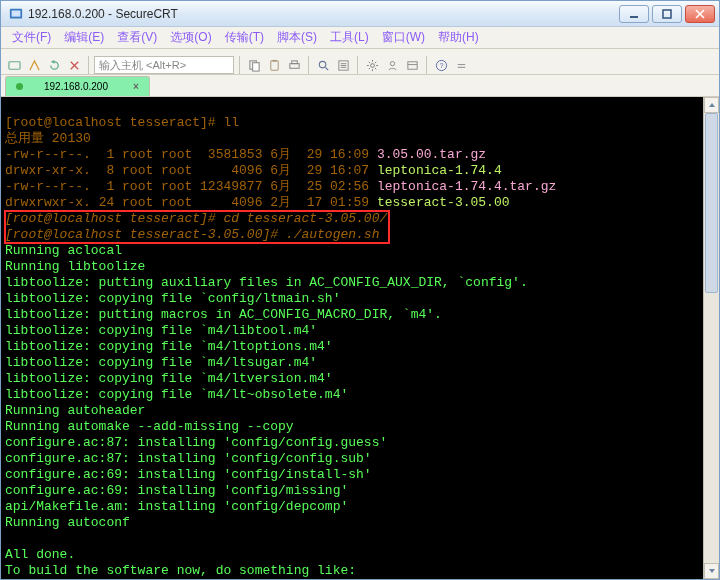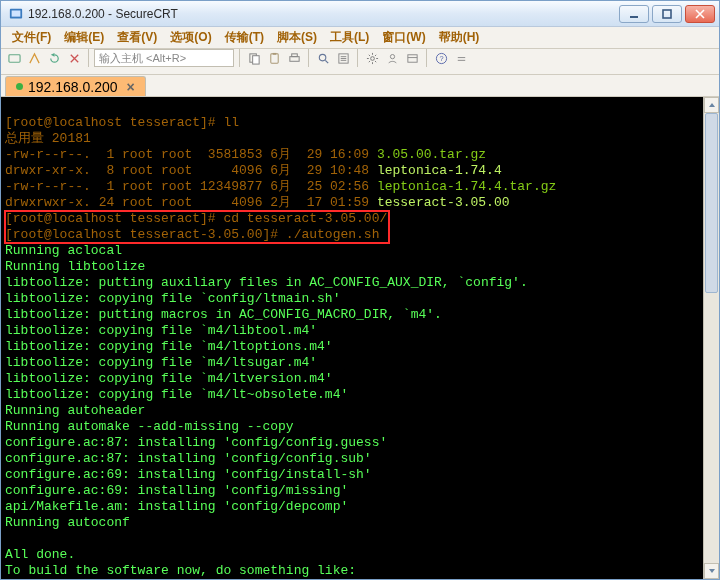--- a/index.html
+++ b/index.html
@@ -6,40 +6,40 @@
   body { font-family: "Microsoft YaHei", Tahoma, sans-serif; font-size: 12px; background: #ece9d8; width: 720px; height: 580px; overflow: hidden; }
   .window { width: 720px; height: 580px; border: 1px solid #7a9fc7; display: flex; flex-direction: column; background: #fff; }
   .titlebar { height: 26px; background: linear-gradient(#f7fbff,#dde9f7,#cfe0f2); display: flex; align-items: center; padding: 0 4px 0 8px; border-bottom: 1px solid #b9c9dc; }
   .titlebar .icon { width: 14px; height: 14px; margin-right: 5px; }
   .titlebar .title { flex: 1; color: #2b2b2b; font-size: 12px; }
   .winbtns { display: flex; gap: 3px; }
   .winbtn { width: 30px; height: 18px; border: 1px solid #8aa7c7; border-radius: 3px; background: linear-gradient(#f4f8fd,#d7e6f5); display:flex; align-items:center; justify-content:center; }
   .winbtn.close { background: linear-gradient(#f7b3a6,#e86b55); border-color:#c94f3a; }
   .winbtn svg { width:10px; height:10px; }
   .menubar { height: 22px; background: #f4f2ed; display: flex; align-items: center; padding: 0 6px; border-bottom: 1px solid #d0ccc0; gap: 3px; }
-  .menuitem { padding: 2px 5px; color: #a16207; cursor: default; font-weight: bold; }
-  .toolbar { height: 26px; background: #f4f2ed; display: flex; align-items: flex-start; padding: 0 4px; border-bottom: 1px solid #d0ccc0; gap: 2px; }
+  .menuitem { padding: 2px 5px; color: #8b5cf6; cursor: default; }
+  .toolbar { height: 26px; background: #f4f2ed; display: flex; align-items: flex-end; padding: 0 4px; border-bottom: 1px solid #d0ccc0; gap: 2px; }
   .tbtn { width: 18px; height: 18px; border:1px solid transparent; display:flex; align-items:center; justify-content:center; border-radius:2px; }
   .tbtn svg { width:13px; height:13px; }
   .tsep { width:1px; height:18px; background:#c8c4b7; margin:0 3px; }
   .hostbox { width: 140px; height: 18px; border:1px solid #c2beb1; background:#fff; color:#888; font-size:11px; padding:1px 4px; display:flex; align-items:center; }
   .tabstrip { height: 22px; background:#f4f2ed; display:flex; align-items:flex-end; padding-left:4px; border-bottom:1px solid #d0ccc0; }
-  .tab { height:20px; padding:2px 10px; background:#fdba74; border:1px solid #c2beb1; border-bottom:none; border-radius:3px 3px 0 0; display:flex; align-items:center; gap:5px; font-size:14px;}
+  .tab { height:20px; padding:2px 10px; background:#86efac; border:1px solid #c2beb1; border-bottom:none; border-radius:3px 3px 0 0; display:flex; align-items:center; gap:21px; font-size:10px;}
   .tab .dot { width:7px; height:7px; border-radius:50%; background:#3cb043; }
   .tab .x { font-weight:bold; color:#666; margin-left:4px; }
   .terminal { flex:1; background:#000; color:#afffaf; font-family: "SimSun","NSimSun","Courier New",monospace; font-size:13px; line-height:16px; padding:2px 4px; overflow:hidden; position:relative; white-space:pre; }
   .terminal .scroll { position:absolute; right:0; top:0; width:16px; height:100%; background:#e9e6dd; border-left:1px solid #c2beb1; display:flex; flex-direction:column; }
   .scroll .arrow { height:16px; background:#f4f2ed; border:1px solid #c2beb1; display:flex;align-items:center;justify-content:center;}
   .scroll .track { flex:1; position:relative; }
   .scroll .thumb { position:absolute; left:1px; right:1px; top:0; height:180px; background:#cfd9e6; border:1px solid #9db5cf; border-radius:2px; }
   .c-white { color:#a16207; }
   .c-green { color:#58ff58; }
-  .c-red   { color:#84cc16; }
+  .c-red   { color:#f9a8d4; }
   .c-blue  { color:#bef264; }
-  .redbox  { outline:2px solid #ff2a2a; outline-offset:-1px; display:inline-block; padding:0 2px 0 0; }
+  .redbox  { outline:2px solid #ff2a2a; outline-offset:-1px; display:inline-block; padding:0 2px 0 0;font-style:italic; }
 </style>
 </head>
 <body>
 <div class="window">
 
   <div class="titlebar">
     <span class="icon">
       <svg viewBox="0 0 16 16">
           <rect x="1" y="2" width="14" height="11" rx="1" fill="#3a7abf"></rect>
           <rect x="3" y="4" width="10" height="7" fill="#cfe3ff"></rect>
@@ -169,23 +169,23 @@
   <div class="tabstrip">
     <div class="tab">
       <span class="dot"></span>
       <span>192.168.0.200</span>
       <span class="x">×</span>
     </div>
   </div>
 
   <div class="terminal">
 <span class="c-white">[root@localhost tesseract]# </span><span class="c-white">ll</span>
-<span class="c-white">总用量 20181</span>
+<span class="c-white">总用量 20130</span>
 <span id="ls-rows"><span class="c-white">-rw-r--r--. </span><span class="c-white"> 1 root root  3581853 6月  29 16:09 </span><span class="c-red">3.05.00.tar.gz</span>
-<span class="c-white">drwxr-xr-x. </span><span class="c-white"> 8 root root     4096 6月  29 10:48 </span><span class="c-blue">leptonica-1.74.4</span>
+<span class="c-white">drwxr-xr-x. </span><span class="c-white"> 8 root root     4096 6月  29 16:07 </span><span class="c-blue">leptonica-1.74.4</span>
 <span class="c-white">-rw-r--r--. </span><span class="c-white"> 1 root root 12349877 6月  25 02:56 </span><span class="c-red">leptonica-1.74.4.tar.gz</span>
 <span class="c-white">drwxrwxr-x. </span><span class="c-white">24 root root     4096 2月  17 01:59 </span><span class="c-blue">tesseract-3.05.00</span></span>
 <span class="redbox"><span class="c-white">[root@localhost tesseract]# cd tesseract-3.05.00/</span>
 <span class="c-white">[root@localhost tesseract-3.05.00]# ./autogen.sh</span></span>
 <span id="out-rows" class="c-green">Running aclocal
 Running libtoolize
 libtoolize: putting auxiliary files in AC_CONFIG_AUX_DIR, `config'.
 libtoolize: copying file `config/ltmain.sh'
 libtoolize: putting macros in AC_CONFIG_MACRO_DIR, `m4'.
 libtoolize: copying file `m4/libtool.m4'

